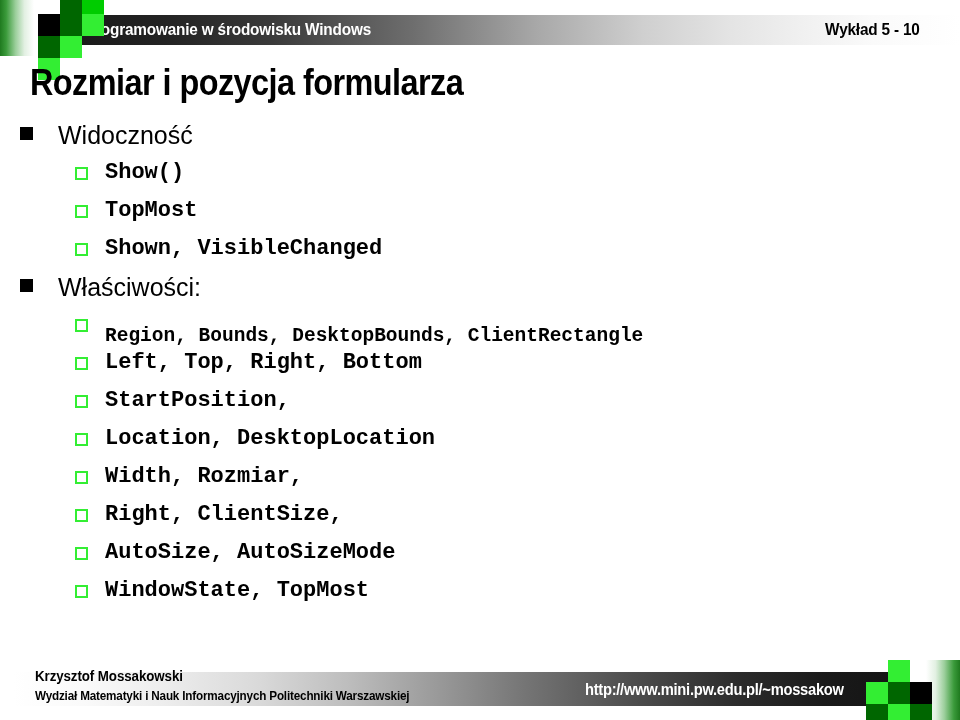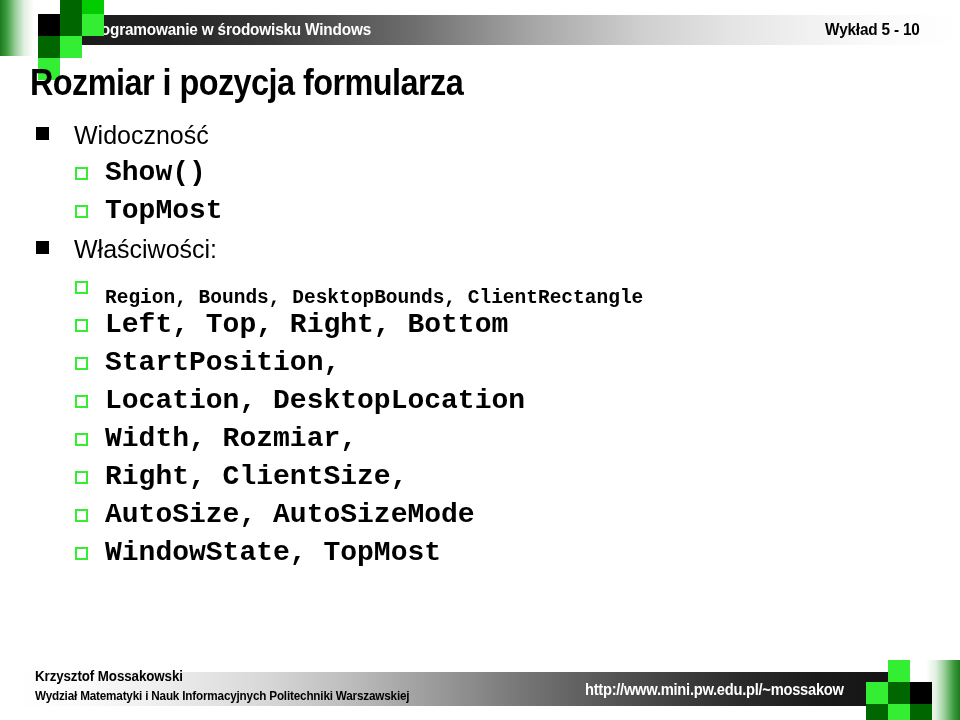--- a/index.html
+++ b/index.html
@@ -123,21 +123,21 @@
   }
   .row {
     position: relative;
     display: flex;
     align-items: flex-start;
     white-space: nowrap;
   }
   
   .row.lvl1 {
     height: 38px;
-    padding-left: 36px;
+    padding-left: 20px;
   }
   .row.lvl1 .bullet {
     width: 13px;
     height: 13px;
     background: #000000;
     margin-top: 9px;
     flex: 0 0 auto;
   }
   .row.lvl1 .label {
     margin-left: 25px;
@@ -155,21 +155,21 @@
     width: 13px;
     height: 13px;
     border: 2px solid #33ee33;
     background: transparent;
     box-sizing: border-box;
     margin-top: 11px;
     flex: 0 0 auto;
   }
   .row.lvl2 .label {
     margin-left: 17px;
-    font-size: 28px;
+    font-size: 22px;
     font-weight: bold;
     color: #000000;
     font-family: "Liberation Mono", "DejaVu Sans Mono", monospace;
     line-height: 34px;
     letter-spacing: 0px;
   }
   .row.lvl2.small .label {
     font-size: 19.5px;
     margin-top: 11px;
   }
@@ -271,20 +271,24 @@
         <span class="label">Widoczność</span>
       </div>
       <div class="row lvl2">
         <span class="bullet"></span>
         <span class="label">Show()</span>
       </div>
       <div class="row lvl2">
         <span class="bullet"></span>
         <span class="label">TopMost</span>
       </div>
+      <div class="row lvl2">
+        <span class="bullet"></span>
+        <span class="label">Shown, VisibleChanged</span>
+      </div>
       <div class="row lvl1">
         <span class="bullet"></span>
         <span class="label">Właściwości:</span>
       </div>
       <div class="row lvl2 small">
         <span class="bullet"></span>
         <span class="label">Region, Bounds, DesktopBounds, ClientRectangle</span>
       </div>
       <div class="row lvl2">
         <span class="bullet"></span>

